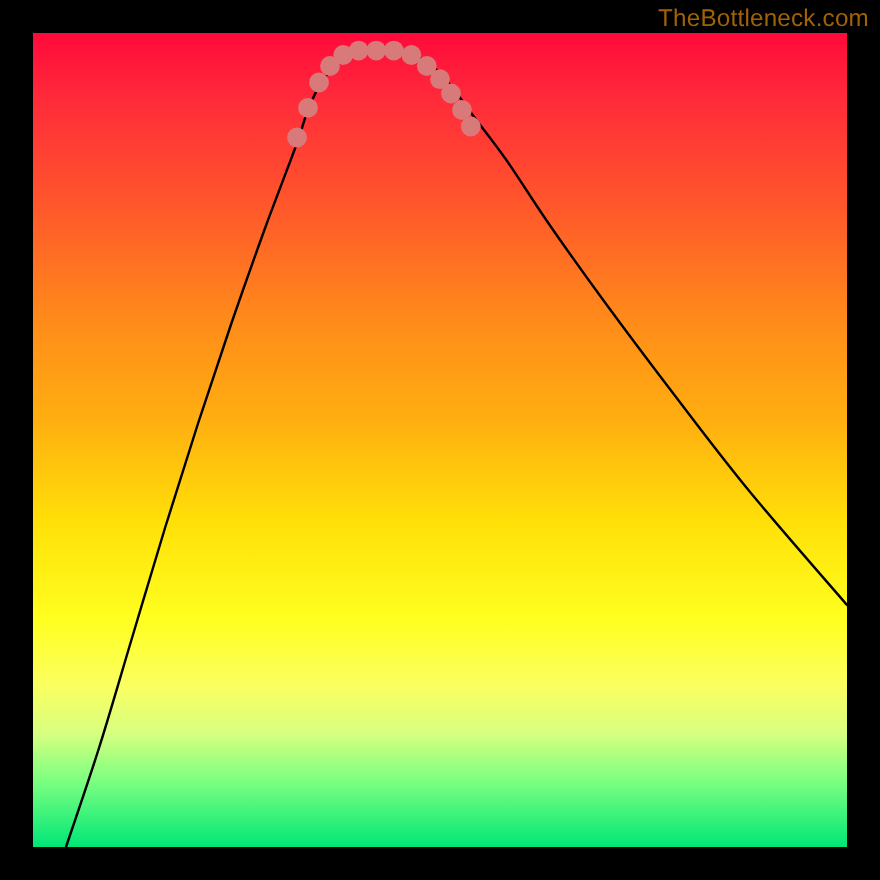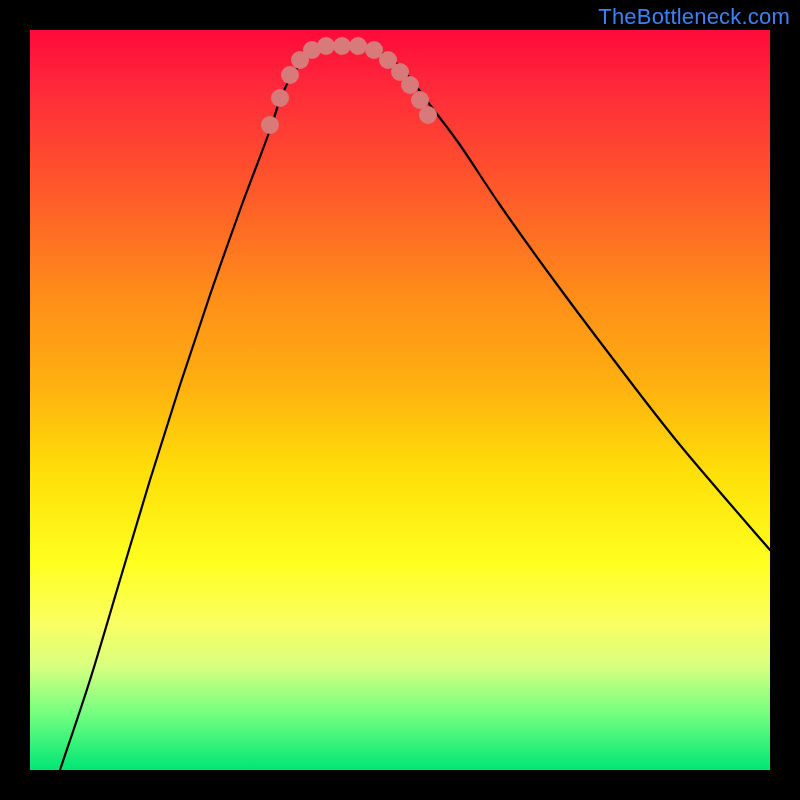--- a/index.html
+++ b/index.html
@@ -28,21 +28,21 @@
       #d8ff80 86%,
       #7aff80 92%,
       #00e676 100%);
   }
   .watermark {
     position: absolute;
     top: 4px;
     right: 10px;
     font-family: Arial, Helvetica, sans-serif;
     font-size: 22px;
-    color: #3b82f6;
+    color: #a16207;
     font-weight: 500;
     letter-spacing: 0.2px;
   }
   svg { position: absolute; left: 0; top: 0; }
 </style>
 </head>
 <body>
 
 <div class="stage">
   <div class="plot">

